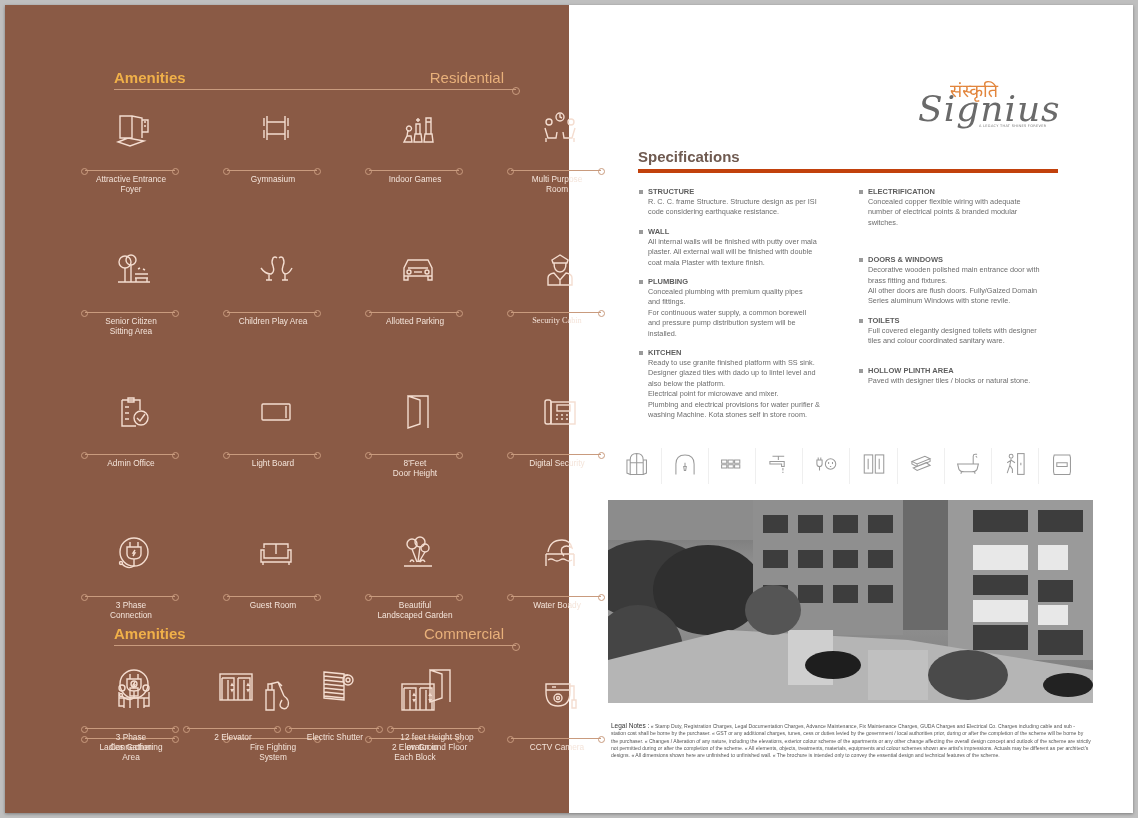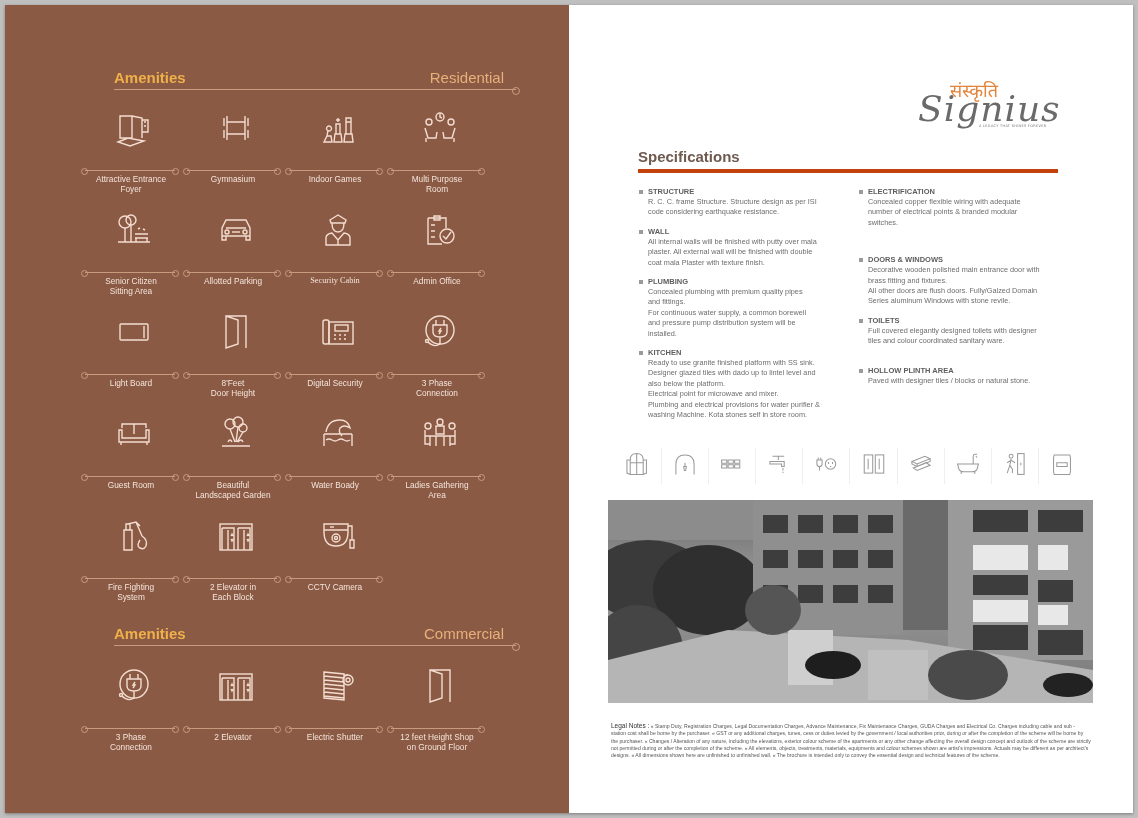--- a/index.html
+++ b/index.html
@@ -54,21 +54,21 @@
 
   <div class="right"></div>
 </div>
 
 <div class="sec-head" style="top:66px;">
   <span class="t1">Amenities</span>
   <span class="t2">Residential</span>
   <span class="orn"></span>
 </div>
 
-<div class="grid" id="res-grid" style="top:108px;">
+<div class="grid" id="res-grid" style="top:108px;gap:40px;">
     <div class="cell">
       <span class="ic"><svg viewBox="0 0 40 40">
           <path d="M6 8 L6 30 L18 30 L18 8 Z M18 8 L28 10 L28 30 M28 12 L34 12 L34 24 L28 24 M30 14 L32 14 M30 18 L32 18 M4 34 L14 30 L30 33 L16 38 Z"></path>
         </svg></span>
       <span class="bar"></span>
       <span class="lbl" style="white-space: pre-line;">Attractive Entrance
 Foyer</span>
     </div>
     <div class="cell">
       <span class="ic"><svg viewBox="0 0 40 40">
@@ -98,20 +98,27 @@
     </div>
     <div class="cell">
       <span class="ic"><svg viewBox="0 0 40 40">
           <circle cx="11" cy="12" r="6"></circle>
           <circle cx="17" cy="10" r="5"></circle>
           <path d="M11 18 L11 32 M17 15 L17 32 M21 24 L34 24 M21 28 L34 28 M22 28 L22 32 M33 28 L33 32 M4 32 L36 32 M24 19 L26 18 M29 19 L31 20"></path>
         </svg></span>
       <span class="bar"></span>
       <span class="lbl" style="white-space: pre-line;">Senior Citizen
 Sitting Area</span>
+    </div>
+    <div class="cell">
+      <span class="ic"><svg viewBox="0 0 40 40">
+          <path d="M5 18 Q9 24 15 24 Q19 22 17 16 Q15 12 17 8 Q19 6 21 8 M23 8 Q25 6 27 8 Q29 12 27 16 Q25 22 29 24 Q33 24 36 18 M10 30 L16 30 M26 30 L32 30 M13 24 L13 30 M29 24 L29 30"></path>
+        </svg></span>
+      <span class="bar"></span>
+      <span class="lbl" style="white-space: pre-line;">Children Play Area</span>
     </div>
     <div class="cell">
       <span class="ic"><svg viewBox="0 0 40 40">
           <path d="M6 26 L6 18 L10 10 L30 10 L34 18 L34 26 Z M10 18 L30 18 M6 26 L6 30 L10 30 L10 26 M30 26 L30 30 L34 30 L34 26"></path>
           <circle cx="11" cy="22" r="2"></circle>
           <circle cx="29" cy="22" r="2"></circle>
           <path d="M16 22 L24 22"></path>
         </svg></span>
       <span class="bar"></span>
       <span class="lbl" style="white-space: pre-line;">Allotted Parking</span>

